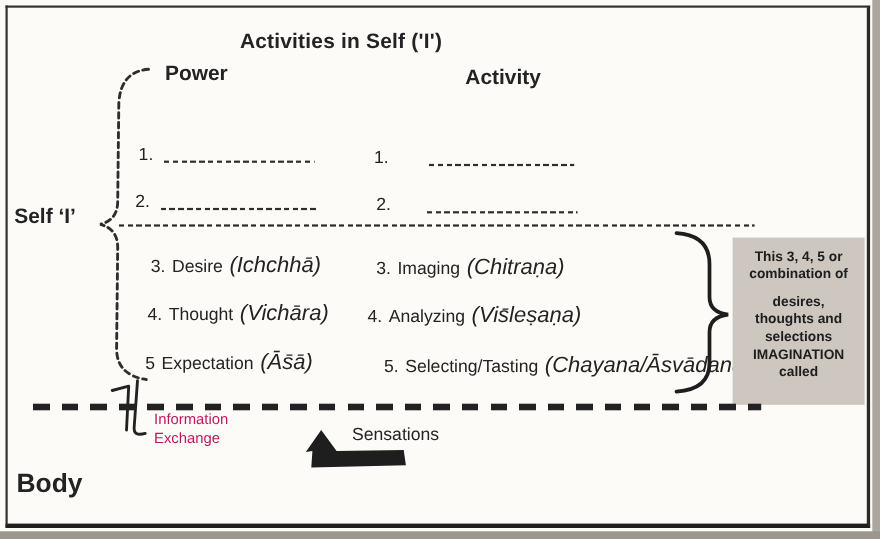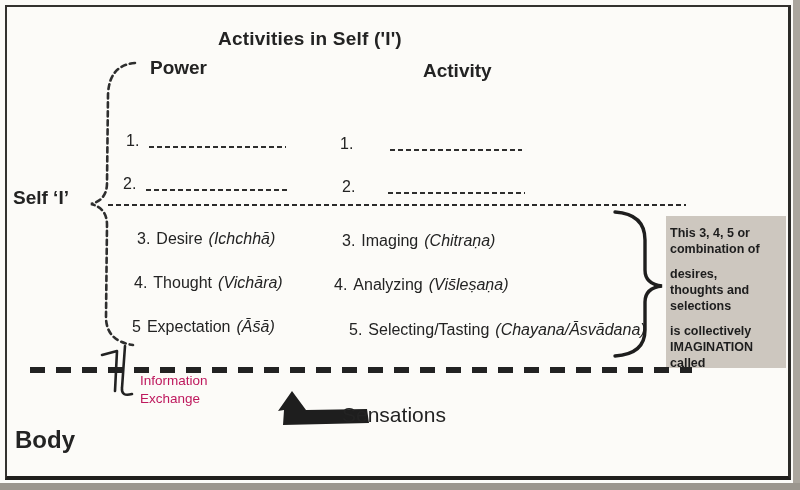--- a/index.html
+++ b/index.html
@@ -21,34 +21,34 @@
   .abs { position:absolute; }
   .title { left:110px; top:28px; width:400px; text-align:center; font-size:19px; font-weight:bold; letter-spacing:.2px; }
   .hdr { font-size:19px; font-weight:bold; }
   .side-label { font-size:19px; font-weight:bold; }
 
   .num { font-size:16px; }
   .fill-line { height:2px; background:repeating-linear-gradient(90deg,#2e2e2e 0 5px,transparent 5px 8px); }
   .divider { height:2px; background:repeating-linear-gradient(90deg,#2a2a2a 0 5px,transparent 5px 8px); }
 
   .row { display:flex; align-items:baseline; gap:6px; font-size:16px; white-space:nowrap; }
-  .row .term { font-style:italic; font-size:16px;text-align:center; }
+  .row .term { font-style:italic; font-size:20px;text-align:center; }
 
   .imgbox {
     left:666px; top:216px; width:120px; height:152px; box-sizing:border-box;
-    background:#cdc7bf; padding:9px 4px 4px 4px; 
+    background:#cdc7bf; padding:9px 4px 4px 4px; text-align:center;
     font-size:12.5px; font-weight:bold; line-height:16px; color:#1d1d1d;
   }
   .imgbox .gap { margin-top:9px; }
 
   .body-dash { left:30px; top:367px; width:662px; height:6px;
     background:repeating-linear-gradient(90deg,#222 0 15px,transparent 15px 26px); }
 
   .info-label { left:140px; top:372px; font-size:13.5px; line-height:18px; color:#be185d; }
-  .sens-label { left:342px; top:387px; font-size:21px;margin-top:16px; }
+  .sens-label { left:320px; top:387px; font-size:16px; }
   .note { left:205px; top:431px; width:465px; font-size:13px; line-height:15.5px; color:#1a1a1a; }
 </style>
 </head>
 <body>
 
 <div class="stage">
 
   <div class="frame abs"></div>
 
   <div class="abs title">Activities in Self ('I')</div>
@@ -107,21 +107,20 @@
   <svg class="abs" style="left:605px; top:208px;" width="65" height="152" viewBox="0 0 65 152">
     <path d="M 10,4 Q 40,6 40,32 L 40,62 Q 40,76 57,78 Q 40,80 40,94 L 40,122 Q 40,146 10,148" fill="none" stroke="#1e1e1e" stroke-width="3.4" stroke-linecap="round"></path>
   </svg>
 
   <div class="abs imgbox">
     <div>This 3, 4, 5  or</div>
     <div>combination of</div>
     <div class="gap">desires,</div>
     <div>thoughts and</div>
     <div>selections</div>
-    <div class="gap">is collectively</div>
     <div>IMAGINATION</div>
     <div>called</div>
   </div>
 
   <div class="abs body-dash"></div>
 
   <svg class="abs" style="left:95px; top:340px;" width="45" height="62" viewBox="0 0 45 62">
     <path d="M 7,15 L 22,11 L 20,51" fill="none" stroke="#222" stroke-width="2.6" stroke-linecap="round" stroke-linejoin="round"></path>
     <path d="M 30,6 L 27,48 Q 26,57 37,54" fill="none" stroke="#222" stroke-width="2.6" stroke-linecap="round"></path>
   </svg>

